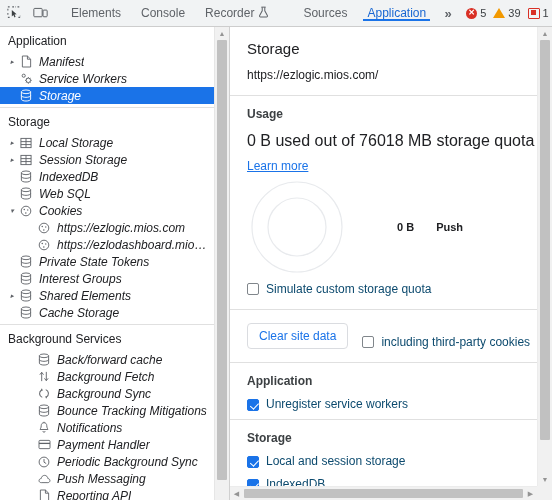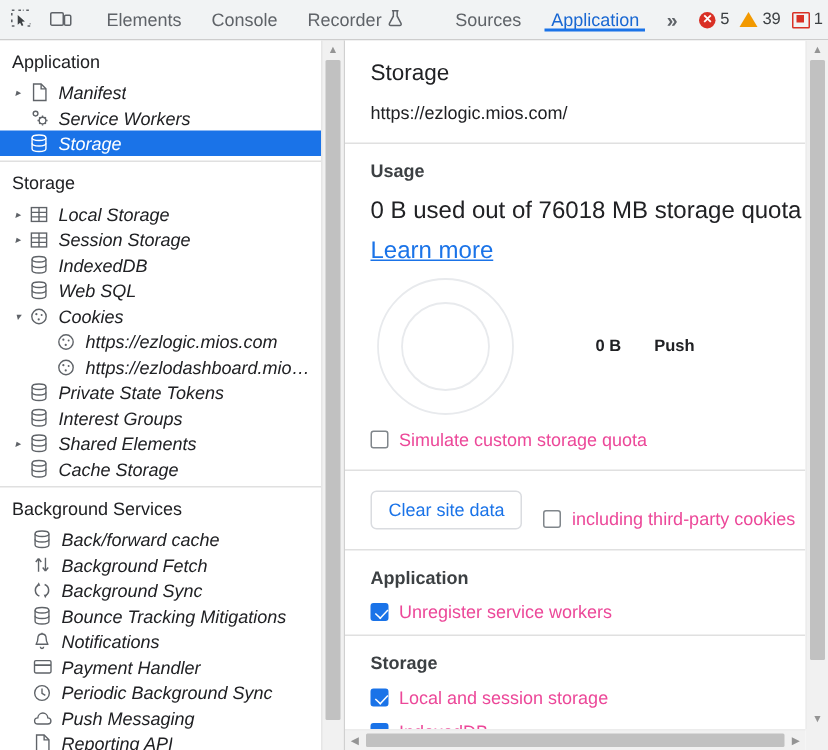--- a/index.html
+++ b/index.html
@@ -145,21 +145,21 @@
   .sb-item.selected .sb-arrow { color: #fff; }
   .sb-ico {
     width: 16px; flex: 0 0 16px;
     display: flex; align-items: center; justify-content: center;
     color: #5f6368;
   }
   .sb-item.selected .sb-ico { color: #fff; }
   .sb-label { padding-left: 5px; overflow: hidden; text-overflow: ellipsis; }
 
   .indent-0 { padding-left: 6px; }
-  .indent-1 { padding-left: 20px; }
+  .indent-1 { padding-left: 36px; }
   .indent-2 { padding-left: 36px; }
 
   
   .sb-scroll {
     width: 15px;
     flex: 0 0 15px;
     background: #f1f1f1;
     border-left: 1px solid #e6e6e6;
     position: relative;
   }
@@ -274,21 +274,21 @@
     font-weight: bold;
     color: #3c4043;
     margin-bottom: 11px;
   }
   .usage-text {
     font-size: 16px;
     color: #202124;
     margin-bottom: 9px;
   }
   .learn-more {
-    font-size: 16px;
+    font-size: 12px;
     color: #1a73e8;
     text-decoration: underline;
     display: inline-block;
     margin-bottom: 6px;
   }
 
   .usage-graph-row {
     display: flex;
     align-items: center;
     height: 96px;
@@ -306,21 +306,21 @@
     font-weight: bold;
     color: #202124;
     margin-left: 50px;
   }
 
   .cb-row {
     display: flex;
     align-items: center;
     gap: 7px;
     font-size: 12px;
-    color: #ec4899;
+    color: #0c4a6e;
     margin-top: 7px;
   }
   .cb {
     width: 12px; height: 12px;
     flex: 0 0 12px;
     border: 1px solid #80868b;
     border-radius: 2px;
     background: #fff;
     position: relative;
   }
@@ -349,21 +349,21 @@
     border-radius: 4px;
     background: #fff;
     color: #1a73e8;
     font-size: 12px;
     font-family: "Liberation Sans", sans-serif;
     padding: 5px 11px;
     cursor: pointer;
   }
   .sec-block { padding: 11px 0 8px 17px; }
   .sec-block .section-heading { margin-bottom: 4px; }
-  .sec-block .cb-row { margin-top: 9px; }
+  .sec-block .cb-row { margin-top: 9px; align-items: flex-end; }
 </style>
 </head>
 <body>
 
 <div class="toolbar">
   <div class="tb-icon-btn">
     <svg width="14" height="14" viewBox="0 0 16 16">
       <path d="M1 1h3M6 1h4M12 1h3M1 3v3M1 8v3M1 13h3M13 13h2v-2" stroke="#5f6368" stroke-width="1.2" fill="none" stroke-dasharray="2 1.4"></path>
       <path d="M5.5 4.5L11 9.5l-2.4.3 1.2 2.6-1.2.6-1.3-2.6-1.8 1.6z" fill="#3c4043"></path>
     </svg>

